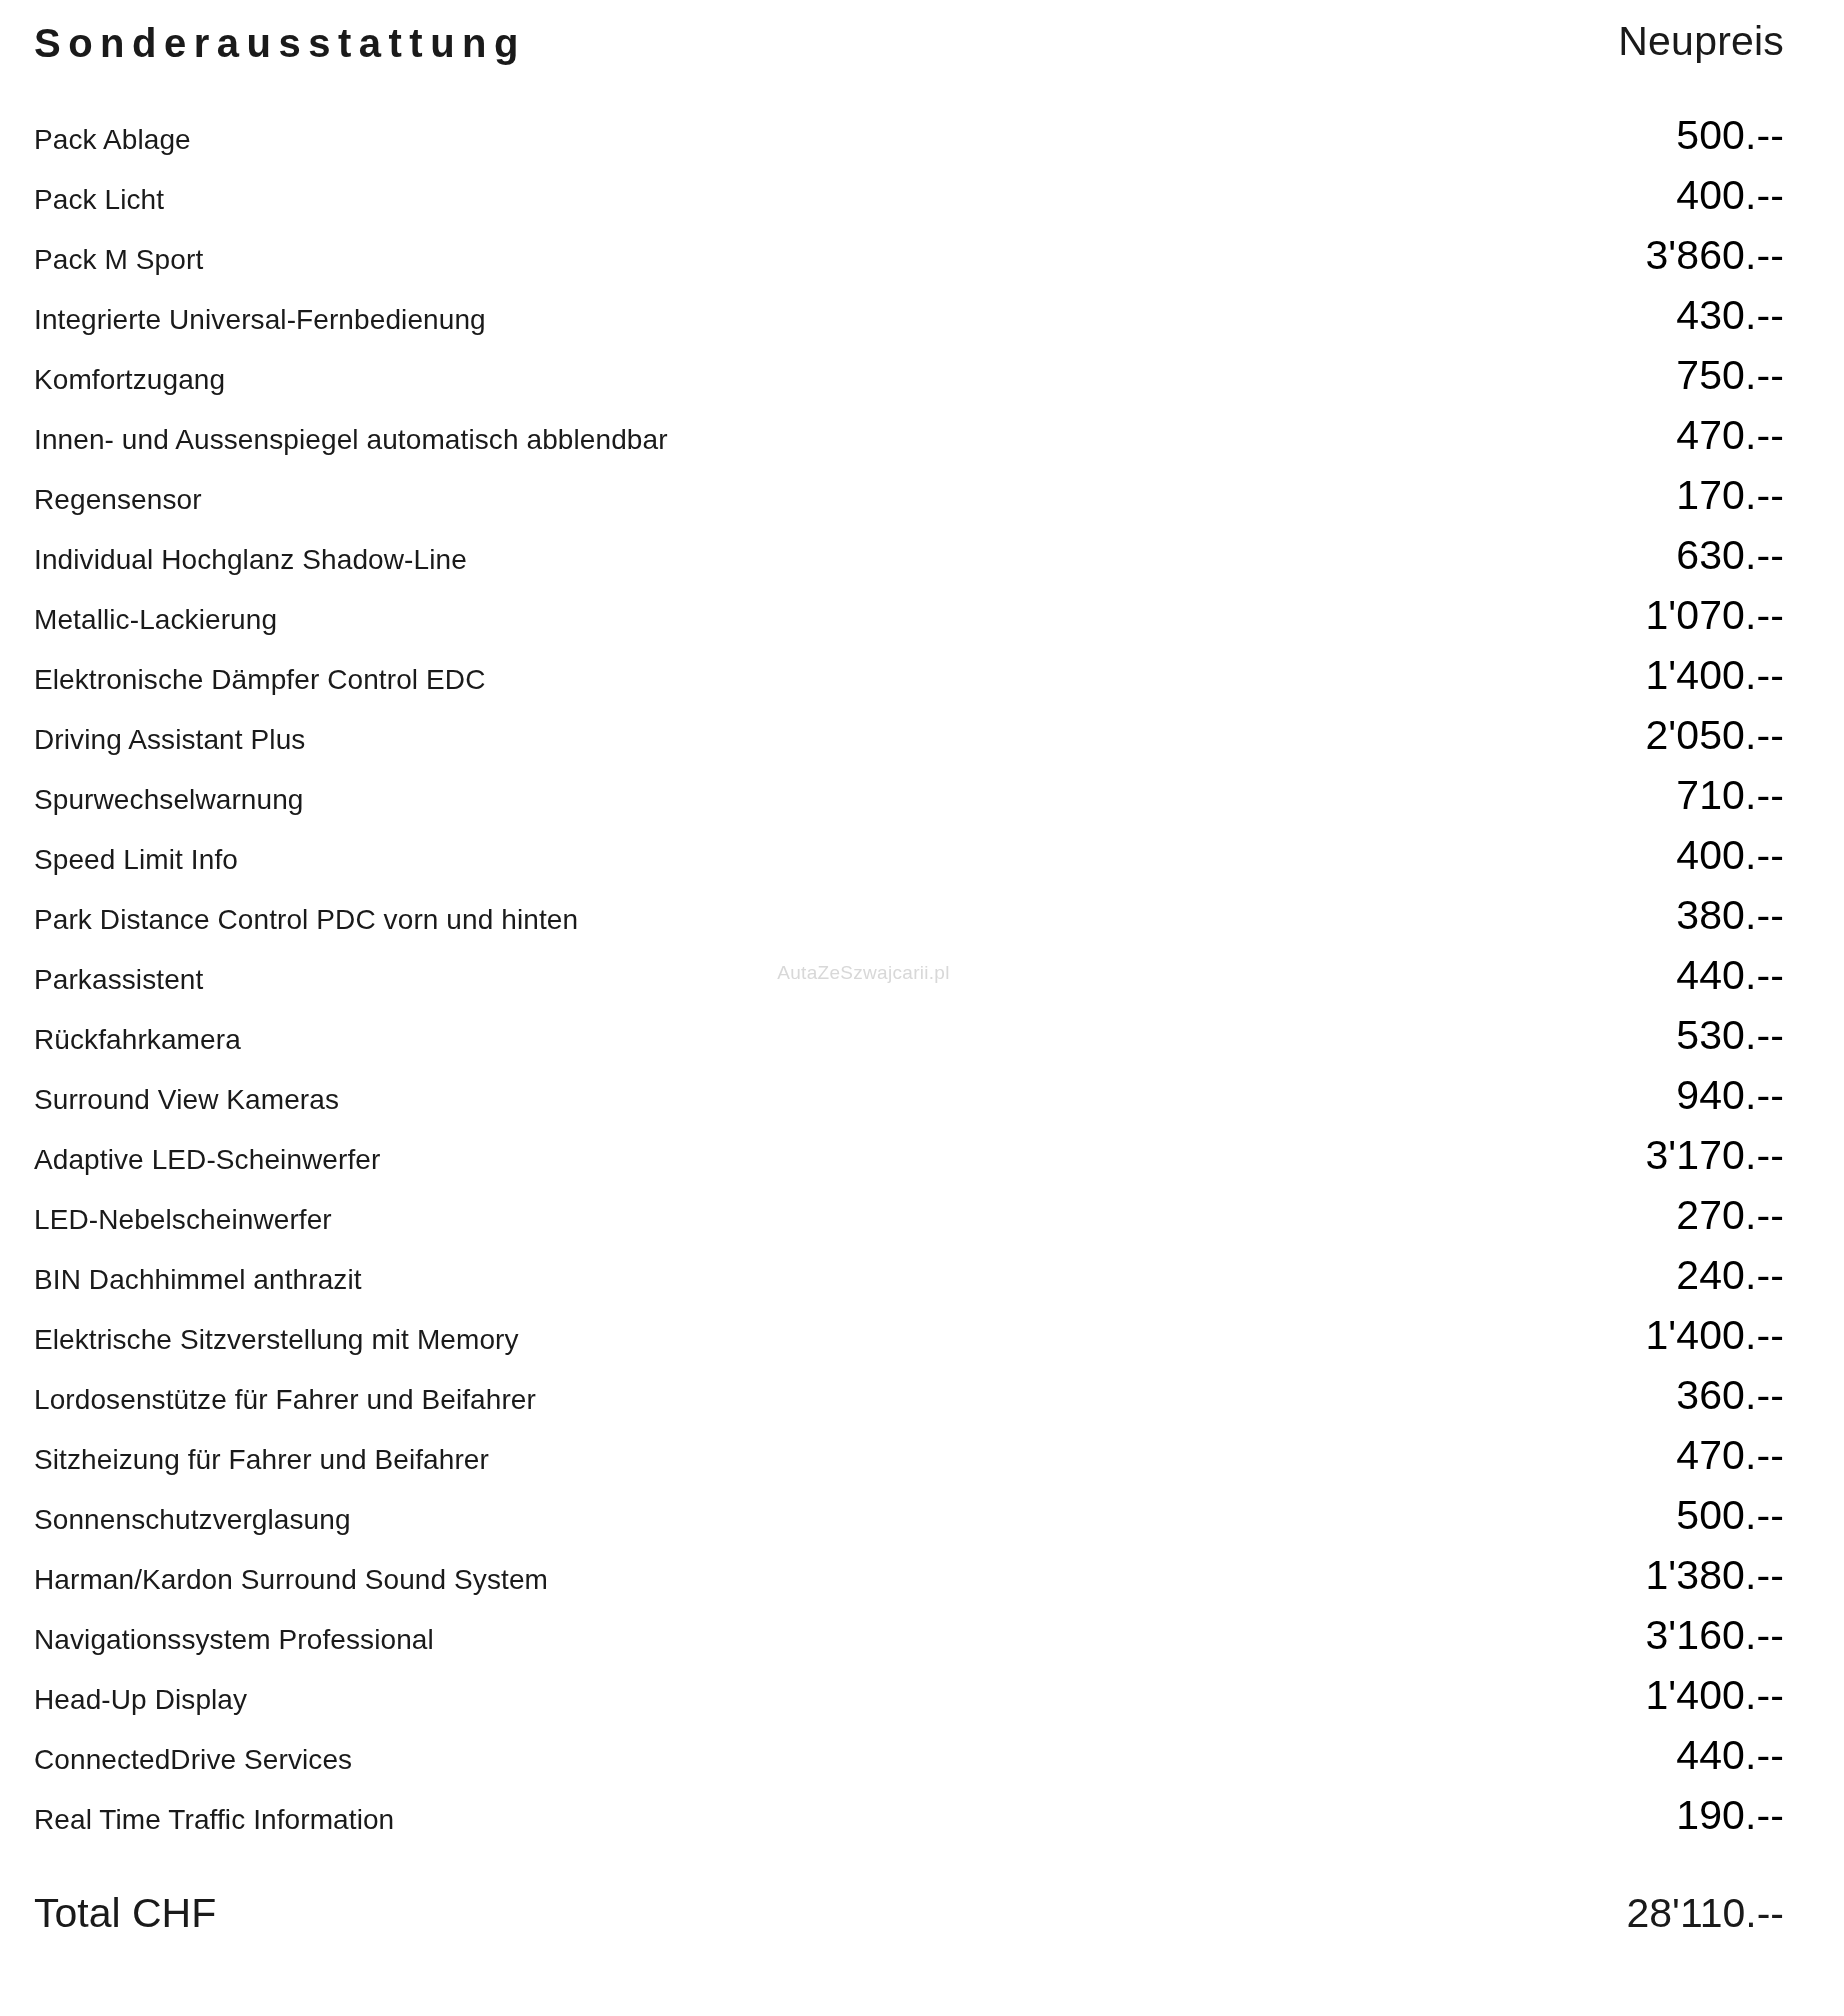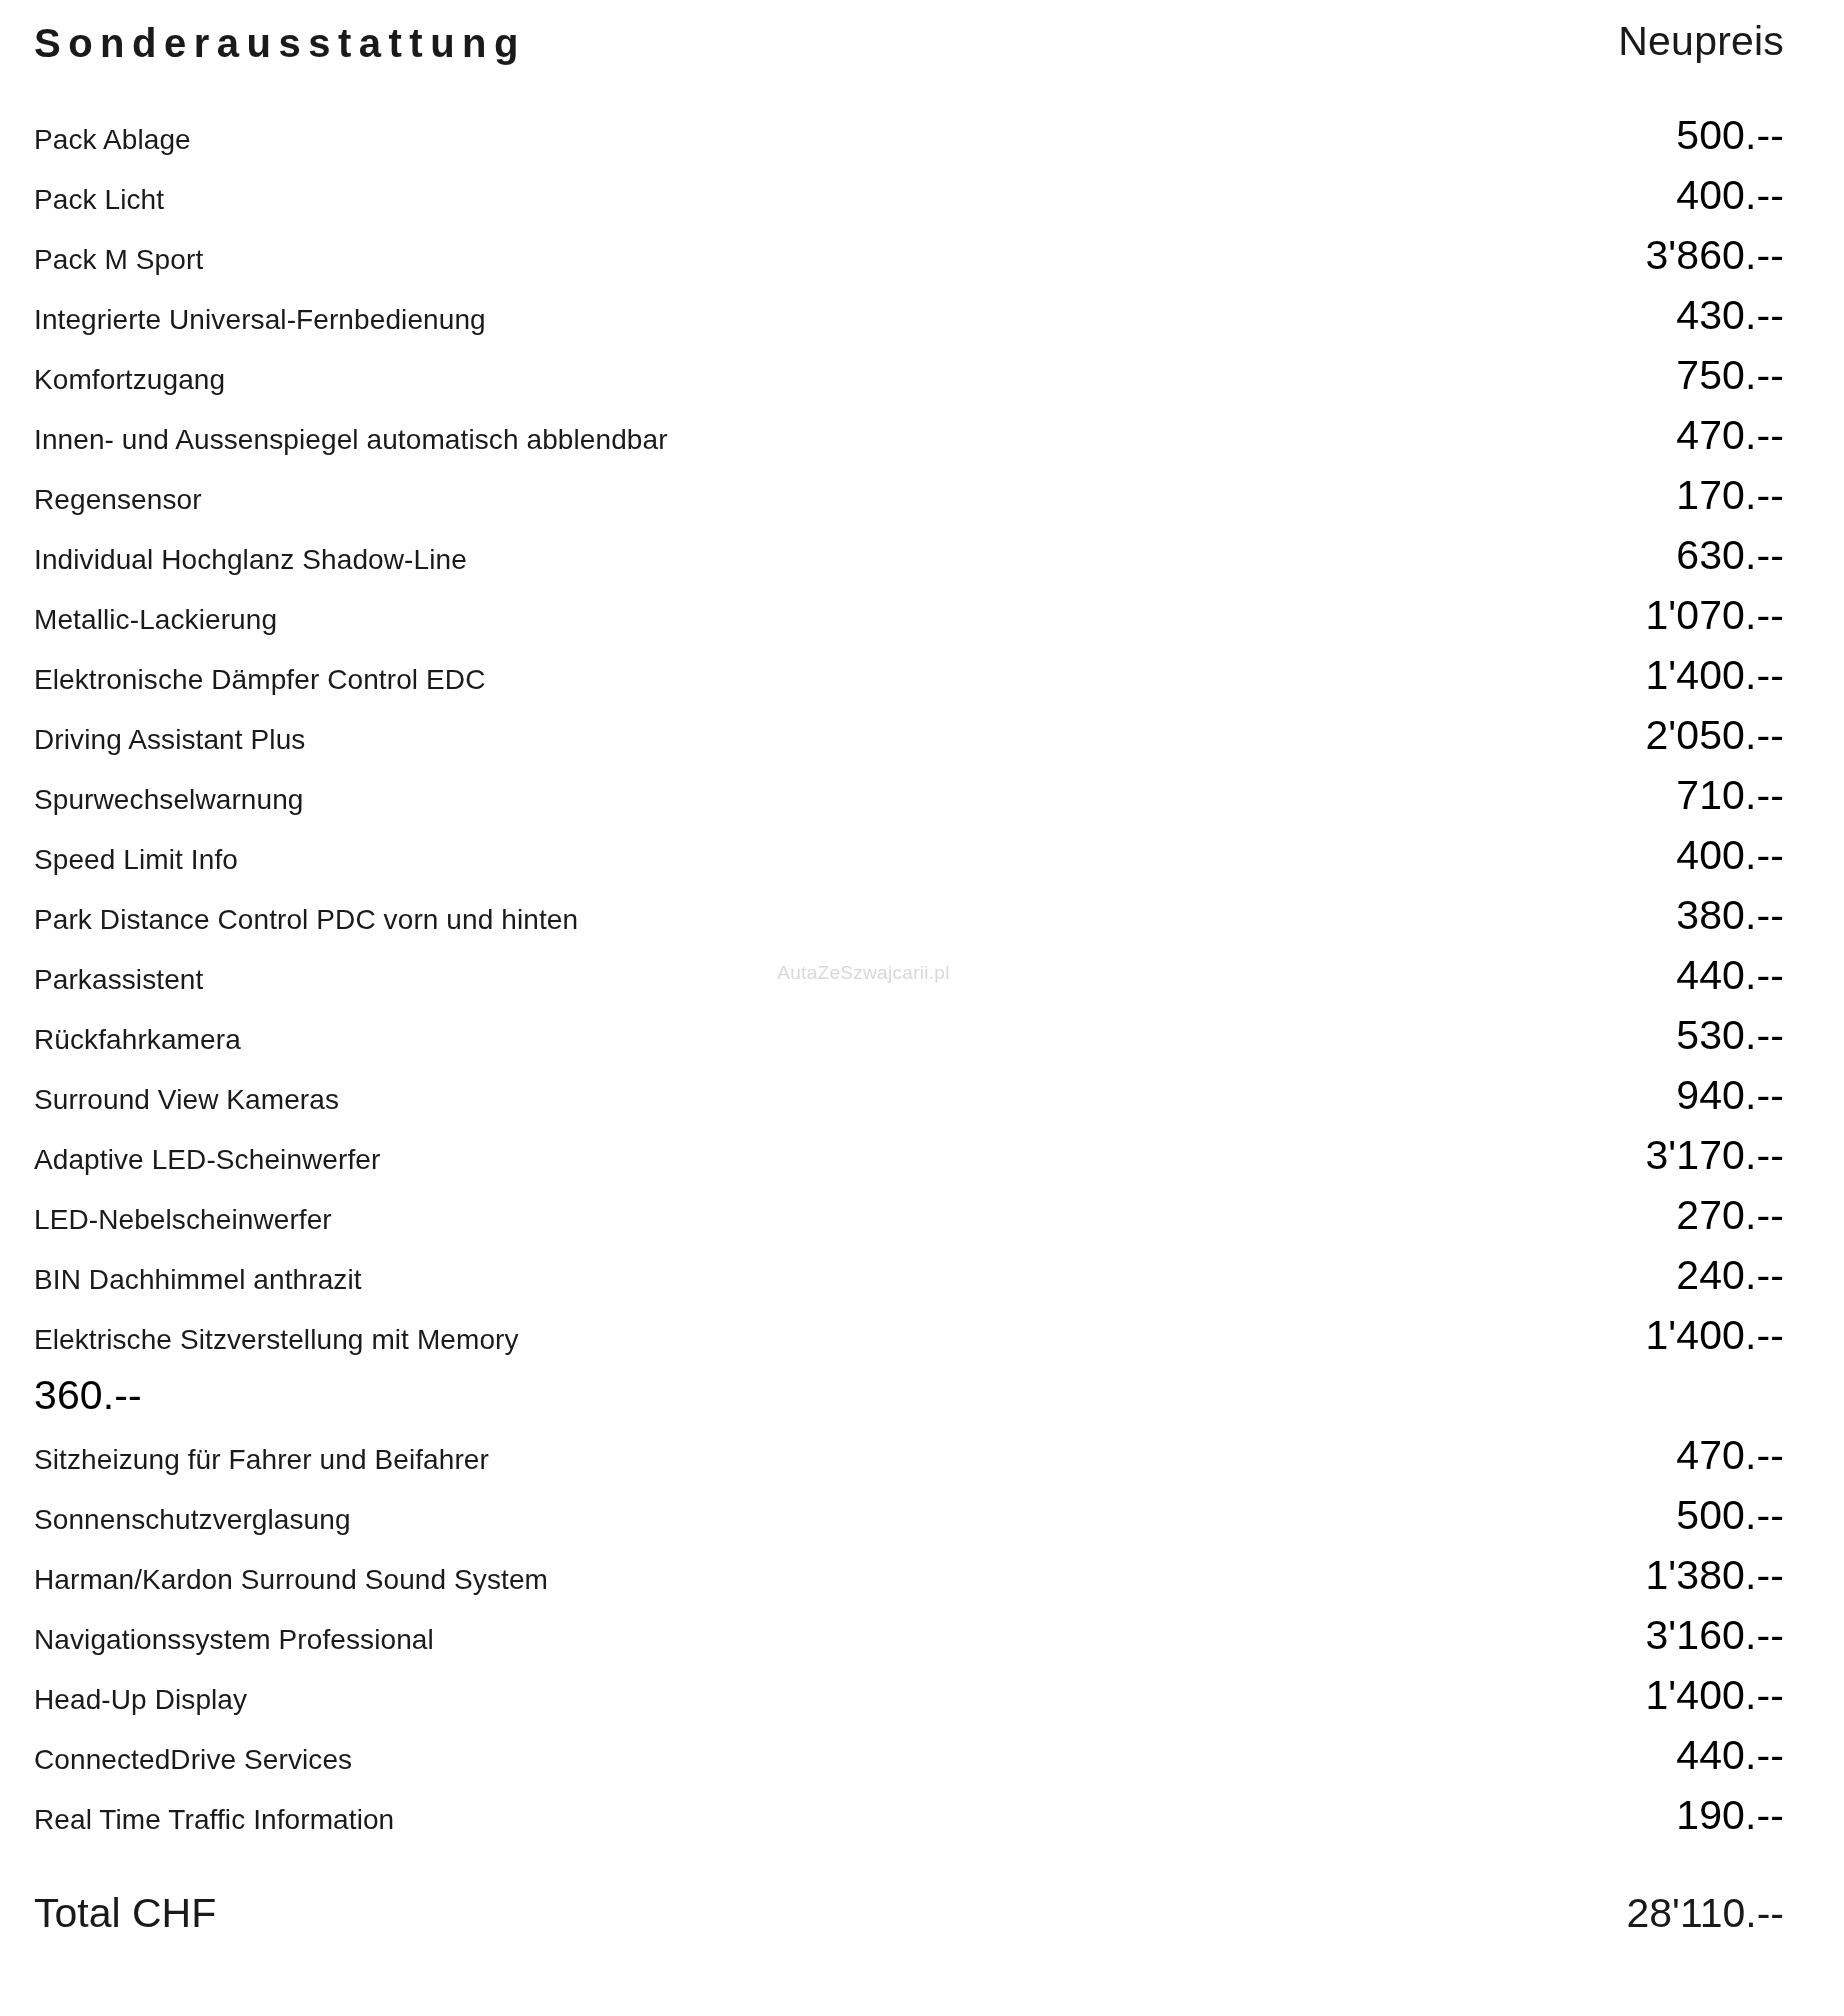--- a/index.html
+++ b/index.html
@@ -191,20 +191,21 @@
     </div>
     <div class="item-row">
       <span class="item-label">BIN Dachhimmel anthrazit</span>
       <span class="item-price">240.--</span>
     </div>
     <div class="item-row">
       <span class="item-label">Elektrische Sitzverstellung mit Memory</span>
       <span class="item-price">1'400.--</span>
     </div>
     <div class="item-row">
+      <span class="item-label">Lordosenstütze für Fahrer und Beifahrer</span>
       <span class="item-price">360.--</span>
     </div>
     <div class="item-row">
       <span class="item-label">Sitzheizung für Fahrer und Beifahrer</span>
       <span class="item-price">470.--</span>
     </div>
     <div class="item-row">
       <span class="item-label">Sonnenschutzverglasung</span>
       <span class="item-price">500.--</span>
     </div>

